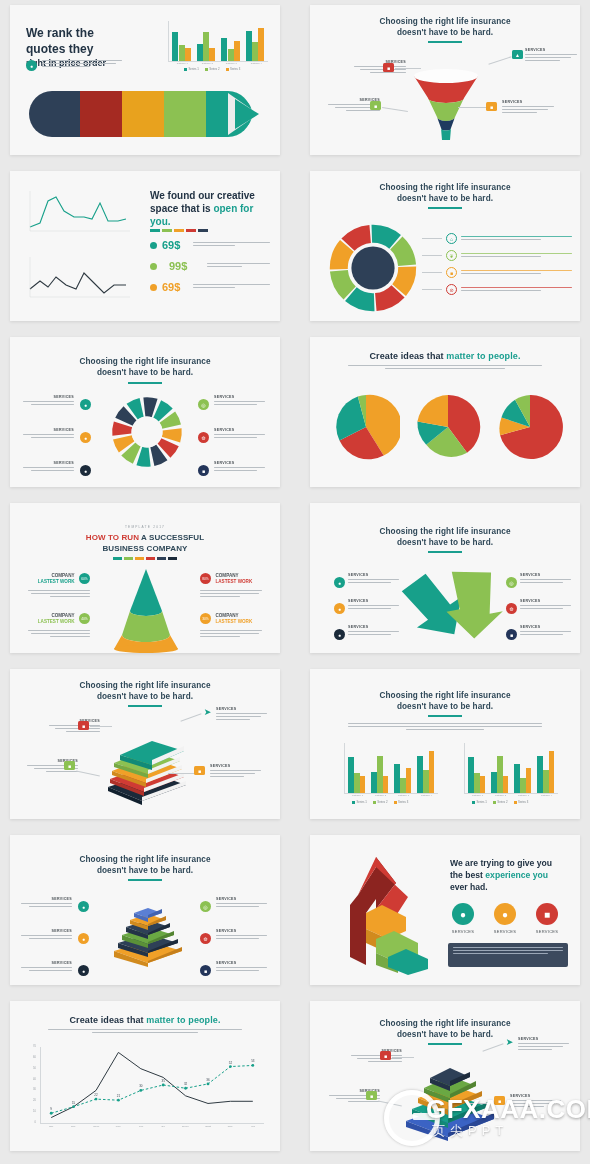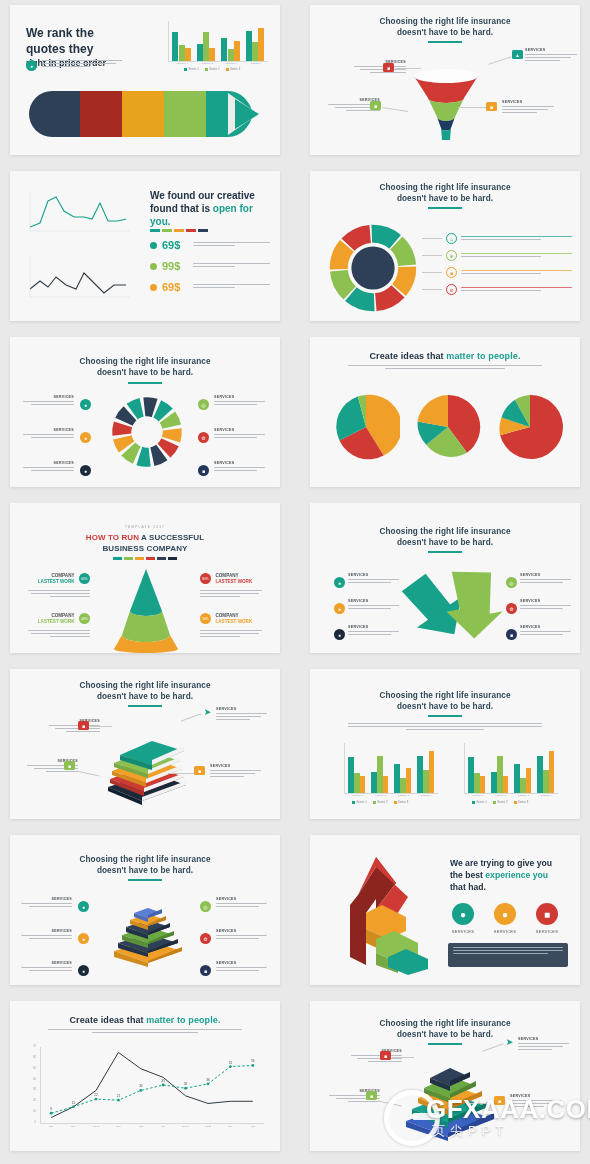--- a/index.html
+++ b/index.html
@@ -209,40 +209,40 @@
         <line x1="8" y1="4" x2="8" y2="44" stroke="#d4d8db" stroke-width=".5"></line>
       </svg>
       <svg style="position:absolute;left:12px;top:82px;" width="112" height="48" viewBox="0 0 112 48">
         <polyline points="8,36 18,28 26,34 34,24 44,32 54,36 62,20 72,30 82,40 92,32 104,32" fill="none" stroke="#2f3a42" stroke-width="1.1"></polyline>
         <line x1="8" y1="44" x2="108" y2="44" stroke="#d4d8db" stroke-width=".5"></line>
         <line x1="8" y1="4" x2="8" y2="44" stroke="#d4d8db" stroke-width=".5"></line>
       </svg>
       <div style="position:absolute;left:140px;top:18px;width:116px;">
         <div class="big" style="font-size:10px;line-height:1.3;">We found our creative</div>
         <div class="big" style="font-size:10px;line-height:1.3;">
-          <span>found that is</span> <span class="hl">open for you.</span>
+          <span>space that is</span> <span class="hl">open for you.</span>
         </div>
       </div>
       <div id="s3sw" style="position:absolute;left:140px;top:58px;display:flex;gap:2px;">
           <span style="width: 10px; height: 2.5px; background: rgb(23, 160, 138);"></span>
           <span style="width: 10px; height: 2.5px; background: rgb(140, 193, 82);"></span>
           <span style="width: 10px; height: 2.5px; background: rgb(240, 160, 40);"></span>
           <span style="width: 10px; height: 2.5px; background: rgb(207, 59, 52);"></span>
           <span style="width: 10px; height: 2.5px; background: rgb(46, 64, 87);"></span>
         </div>
       <div id="s3prices" style="position:absolute;left:140px;top:68px;width:120px;">
           <div style="display: flex; align-items: center; gap: 5px; margin-bottom: 9px;">
             <span style="width:7px;height:7px;border-radius:50%;background:#17a08a;flex:none"></span>
             <span style="font-size:11px;font-weight:bold;color:#17a08a;width:26px">69$</span>
             <span style="flex:1">
               <span class="ln" style="display:block;width:100%"></span>
               <span class="ln" style="display:block;width:55%"></span>
             </span>
           </div>
-          <div style="display: flex; align-items: center; gap: 5px; margin-bottom: 9px;">
+          <div style="display: flex; align-items: center; gap: 12px; margin-bottom: 9px;">
             <span style="width:7px;height:7px;border-radius:50%;background:#8cc152;flex:none"></span>
             <span style="font-size:11px;font-weight:bold;color:#8cc152;width:26px">99$</span>
             <span style="flex:1">
               <span class="ln" style="display:block;width:100%"></span>
               <span class="ln" style="display:block;width:55%"></span>
             </span>
           </div>
           <div style="display: flex; align-items: center; gap: 5px; margin-bottom: 9px;">
             <span style="width:7px;height:7px;border-radius:50%;background:#f0a028;flex:none"></span>
             <span style="font-size:11px;font-weight:bold;color:#f0a028;width:26px">69$</span>
@@ -707,21 +707,21 @@
         <path d="M34 76 L56 86 L56 100 L34 90 Z" fill="#d18a1e"></path>
         <path d="M44 86 L62 78 L86 90 L86 102 L66 110 L44 100 Z" fill="#8cc152"></path>
         <path d="M44 100 L66 110 L66 120 L44 112 Z" fill="#76a944"></path>
         <path d="M56 104 L74 96 L96 106 L96 116 L76 122 L56 114 Z" fill="#17a08a"></path>
       </svg>
       <div style="position:absolute;left:140px;top:22px;width:118px;">
         <div class="big" style="font-size:8.6px;line-height:1.4;">We are trying to give you</div>
         <div class="big" style="font-size:8.6px;line-height:1.4;">
           <span>the best</span> <span class="hl">experience you</span>
         </div>
-        <div class="big" style="font-size:8.6px;line-height:1.4;">that had.</div>
+        <div class="big" style="font-size:8.6px;line-height:1.4;">ever had.</div>
       </div>
       <div id="s12svc" style="position:absolute;left:140px;top:68px;display:flex;gap:16px;">
           <div style="text-align: center; width: 26px;">
             <div style="width:22px;height:22px;border-radius:50%;background:#17a08a;color:#fff;display:flex;align-items:center;justify-content:center;font-size:10px;margin:0 auto 4px;">●</div>
             <div style="font-size:4px;color:#4c5358;letter-spacing:.3px;">SERVICES</div>
           </div>
           <div style="text-align: center; width: 26px;">
             <div style="width:22px;height:22px;border-radius:50%;background:#f0a028;color:#fff;display:flex;align-items:center;justify-content:center;font-size:10px;margin:0 auto 4px;">●</div>
             <div style="font-size:4px;color:#4c5358;letter-spacing:.3px;">SERVICES</div>
           </div>

